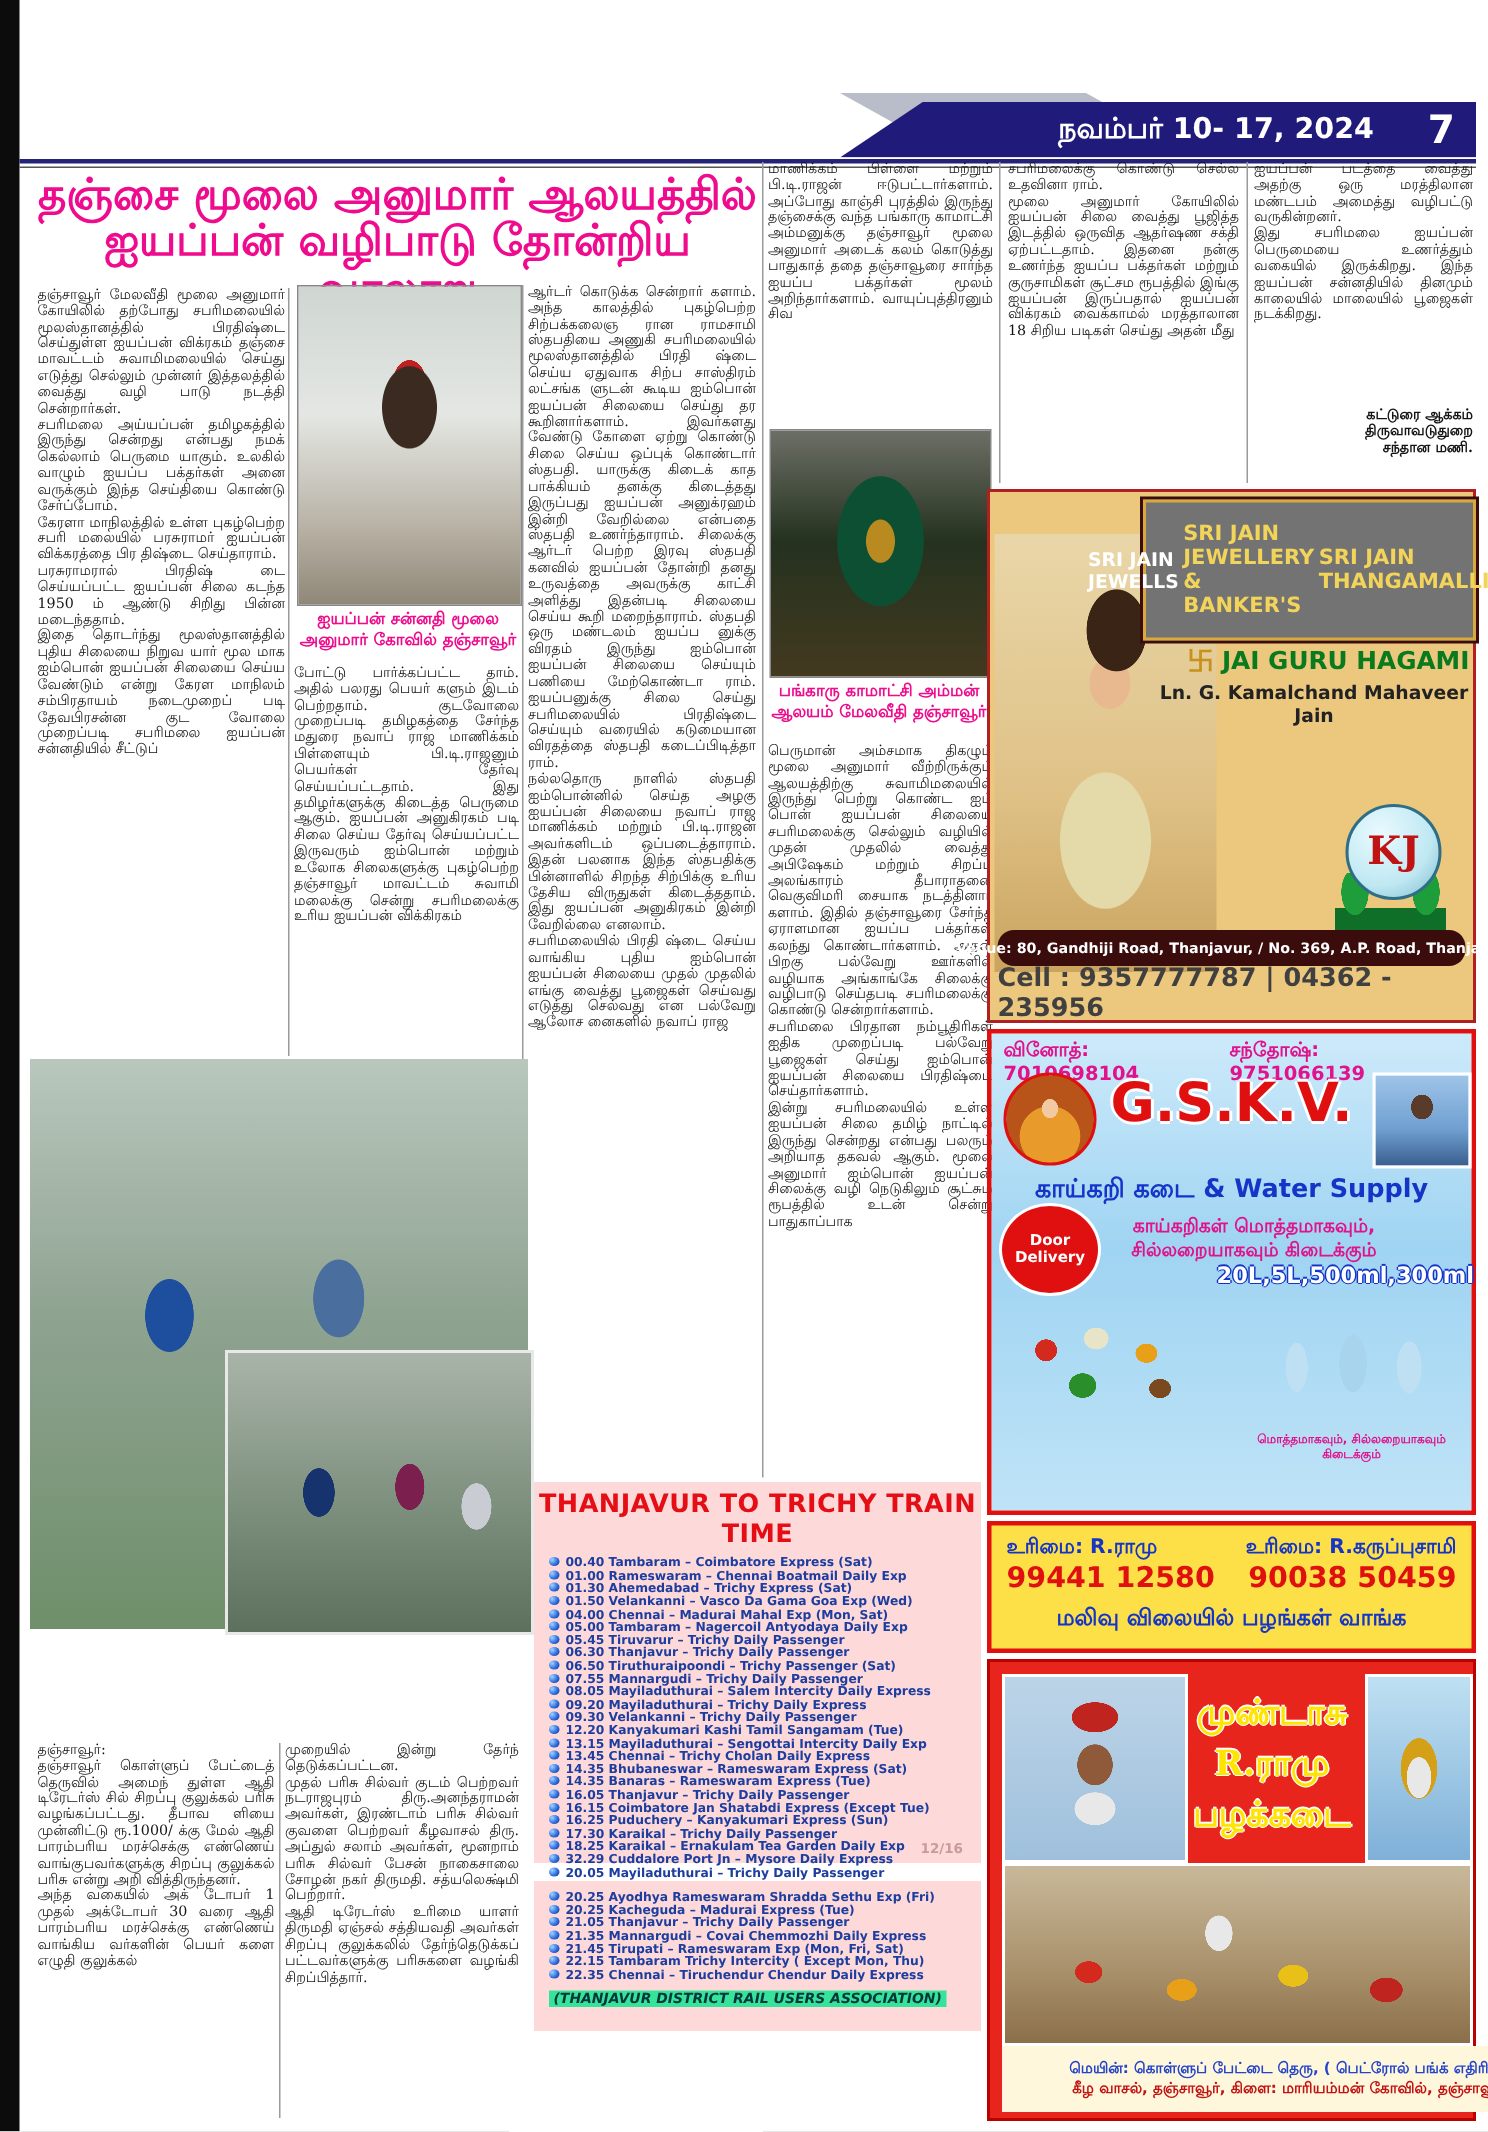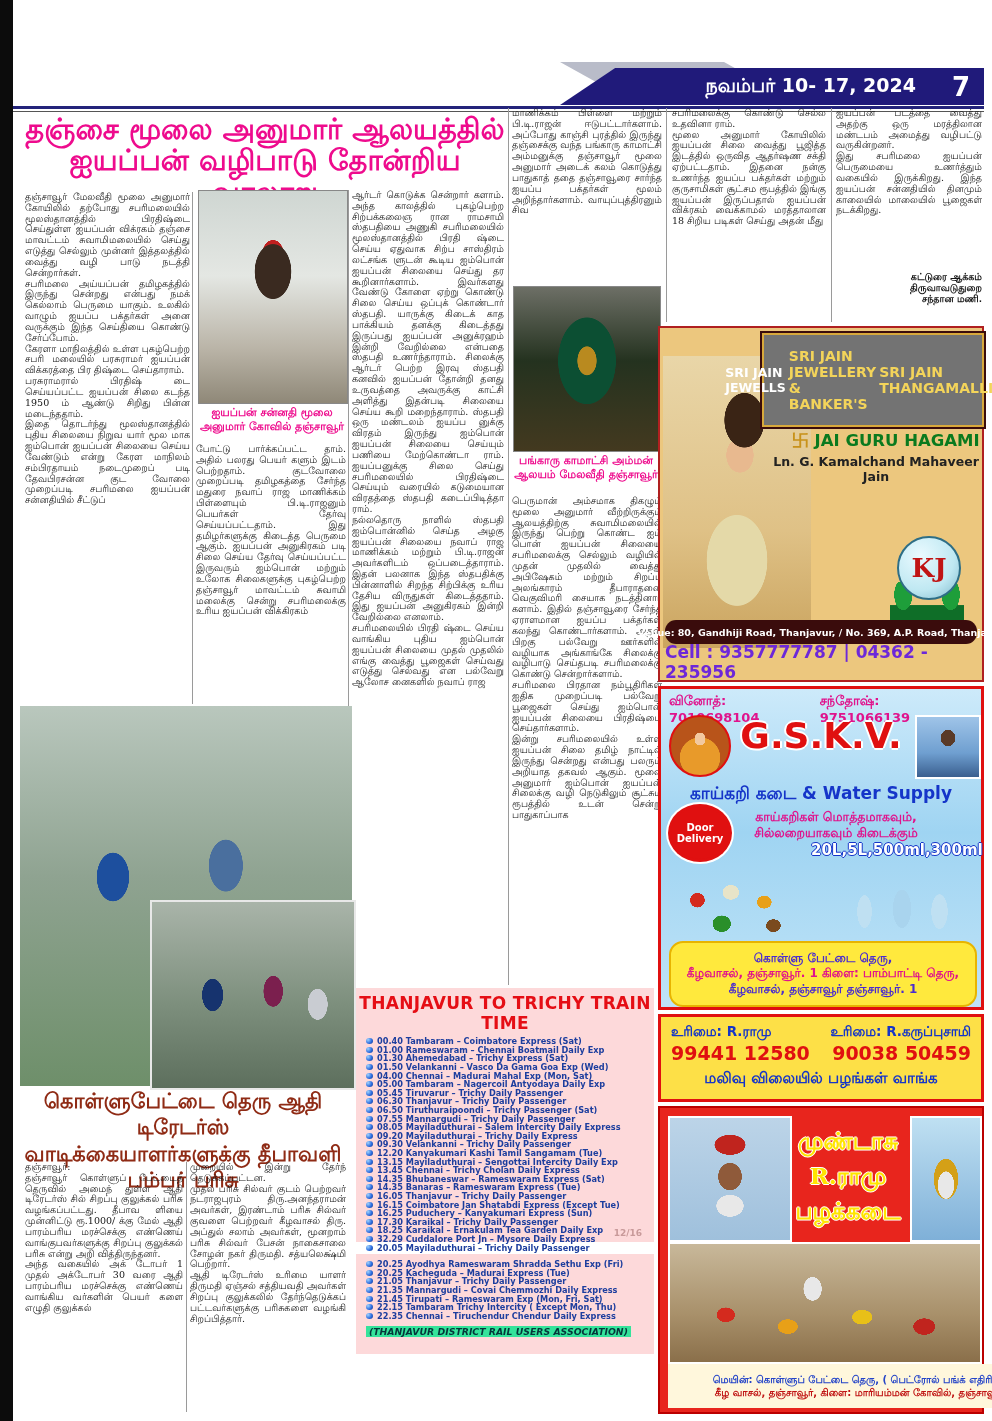--- a/index.html
+++ b/index.html
@@ -69,21 +69,21 @@
   #kamalchand{left:108px;top:126px;width:216px;height:18px;text-align:center;font-weight:bold;font-size:12.5px;color:#222;}
   #kj-logo{left:230px;top:208px;width:74px;height:92px;}
   #kj-bulb{left:7px;top:0;width:60px;height:60px;border-radius:50%;background:radial-gradient(circle at 35% 30%,#eafaff,#bfe8f2 60%,#7fb9cc);border:2px solid #2e6e86;
            display:flex;align-items:center;justify-content:center;font-weight:bold;font-size:26px;color:#c01414;font-family:"DejaVu Serif",serif;}
   #kj-hands{left:0;top:46px;width:74px;height:42px;background:
      radial-gradient(20px 34px at 18% 30%,#1e9e3a 0 45%,transparent 46%),
      radial-gradient(20px 34px at 82% 30%,#1e9e3a 0 45%,transparent 46%),
      linear-gradient(180deg,transparent 55%,#0f6e28 56% 100%);}
   #venue-strip{left:5px;top:292px;width:312px;height:24px;background:#3a0c0c;border-radius:11px;
       color:#ffffff;font-weight:bold;font-size:9.5px;display:flex;align-items:center;justify-content:center;white-space:nowrap;}
-  #cell-line{left:5px;top:320px;width:312px;height:28px;color:#6d28d9;font-weight:bold;font-size:17px;
+  #cell-line{left:5px;top:320px;width:312px;height:28px;color:#404040;font-weight:bold;font-size:17px;
       display:flex;align-items:center;justify-content:center;}
   
   #gskv{left:658px;top:686px;width:326px;height:324px;border:3px solid #e01010;box-sizing:border-box;
         background:linear-gradient(180deg,#cdeafa 0%,#9fd4f2 45%,#bfe3f7 100%);}
   .gskv-phone{color:#e0138c;font-weight:bold;font-size:13px;}
   #gskv-phones{left:8px;top:4px;width:304px;display:flex;justify-content:space-between;}
   #murugan-icon{left:8px;top:26px;width:58px;height:58px;border-radius:50%;border:2px solid #e01010;background:
      radial-gradient(12px 14px at 50% 38%,#f2c9a0 0 45%,transparent 46%),
      radial-gradient(circle at 50% 70%,#e89a2a 0 40%,#b8541a 41% 100%);}
   #gskv-title{left:72px;top:26px;width:176px;height:56px;text-align:center;font-weight:bold;font-size:36px;color:#e01010;
@@ -219,24 +219,20 @@
 
   <div class="abs vsep" style="left:192px;top:192px;height:512px;"></div>
   <div class="abs vsep" style="left:348px;top:190px;height:795px;"></div>
   <div class="abs vsep" style="left:508px;top:108px;height:877px;"></div>
   <div class="abs vsep" style="left:666px;top:108px;height:214px;"></div>
   <div class="abs vsep" style="left:831px;top:108px;height:214px;"></div>
 
   <div class="abs photo" id="milkcan-photo" style="left:20px;top:706px;width:332px;height:380px;"></div>
   <div class="abs photo" id="group-photo" style="left:150px;top:900px;width:202px;height:186px;"></div>
 
-  <div class="abs" id="bot-headline">
-    <div>கொள்ளுபேட்டை தெரு ஆதி டிரேடர்ஸ்</div>
-    <div>வாடிக்கையாளர்களுக்கு தீபாவளி பம்பர் பரிசு</div>
-  </div>
   <div class="abs bodytext" style="left:25px;top:1162px;width:158px;height:252px;">தஞ்சாவூர்:
 தஞ்சாவூர் கொள்ளுப் பேட்டைத் தெருவில் அமைந் துள்ள ஆதி டிரேடர்ஸ் சில் சிறப்பு குலுக்கல் பரிசு வழங்கப்பட்டது. தீபாவ ளியை முன்னிட்டு ரூ.1000/ க்கு மேல் ஆதி பாரம்பரிய மரச்செக்கு எண்ணெய் வாங்குபவர்களுக்கு சிறப்பு குலுக்கல் பரிசு என்று அறி வித்திருந்தனர்.
 அந்த வகையில் அக் டோபர் 1 முதல் அக்டோபர் 30 வரை ஆதி பாரம்பரிய மரச்செக்கு எண்ணெய் வாங்கிய வர்களின் பெயர் களை எழுதி குலுக்கல்</div>
   <div class="abs bodytext" style="left:190px;top:1162px;width:156px;height:252px;">முறையில் இன்று தேர்ந் தெடுக்கப்பட்டன.
 முதல் பரிசு சில்வர் குடம் பெற்றவர் நடராஜபுரம் திரு.அனந்தராமன் அவர்கள், இரண்டாம் பரிசு சில்வர் குவளை பெற்றவர் கீழவாசல் திரு. அப்துல் சலாம் அவர்கள், மூனறாம் பரிசு சில்வர் பேசன் நாகைசாலை சோழன் நகர் திருமதி. சத்யலெக்ஷ்மி பெற்றார்.
 ஆதி டிரேடர்ஸ் உரிமை யாளர் திருமதி ஏஞ்சல் சத்தியவதி அவர்கள் சிறப்பு குலுக்கலில் தேர்ந்தெடுக்கப் பட்டவர்களுக்கு பரிசுகளை வழங்கி சிறப்பித்தார்.</div>
   <div class="abs vsep" style="left:186px;top:1162px;height:250px;"></div>
 
   <div class="abs" id="train1">
     <div id="train-title">THANJAVUR TO TRICHY TRAIN TIME</div>
@@ -441,25 +437,20 @@
     <div class="abs photo" id="owner-photo"></div>
     <div class="abs" id="gskv-sub">காய்கறி கடை &amp; Water Supply</div>
     <div class="abs" id="gskv-desc">காய்கறிகள் மொத்தமாகவும்,
 சில்லறையாகவும் கிடைக்கும்</div>
     <div class="abs" id="door-badge">Door Delivery</div>
     <div class="abs" id="gskv-sizes">20L,5L,500ml,300ml</div>
     <div class="abs photo" id="veg-photo"></div>
     <div class="abs photo" id="bottle-photo"></div>
     <div class="abs" id="bottle-note">மொத்தமாகவும், சில்லறையாகவும்
 கிடைக்கும்</div>
-    <div class="abs" id="gskv-address">
-      <span class="addr1">கொள்ளு பேட்டை தெரு,</span>
-      <span class="addr2">கீழவாசல், தஞ்சாவூர். 1 கிளை: பாம்பாட்டி தெரு,</span>
-      <span class="addr3">கீழவாசல், தஞ்சாவூர் தஞ்சாவூர். 1</span>
-    </div>
   </div>
 
   <div class="abs" id="owners">
     <div class="abs" id="owners-grid">
       <div class="owner-col">
         <span class="owner-label">உரிமை: R.ராமு</span>
         <span class="owner-phone">99441 12580</span>
       </div>
       <div class="owner-col" style="text-align:right;">
         <span class="owner-label">உரிமை: R.கருப்புசாமி</span>

